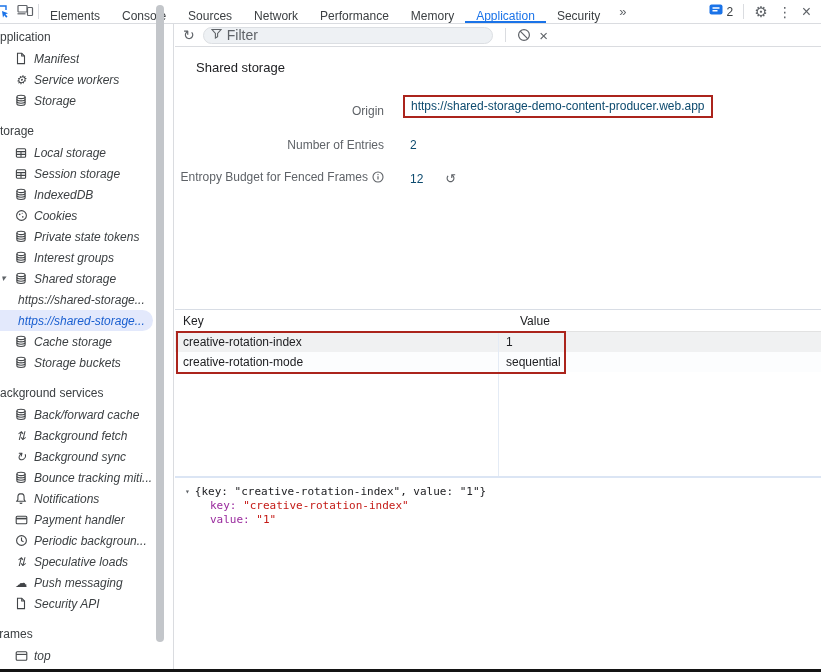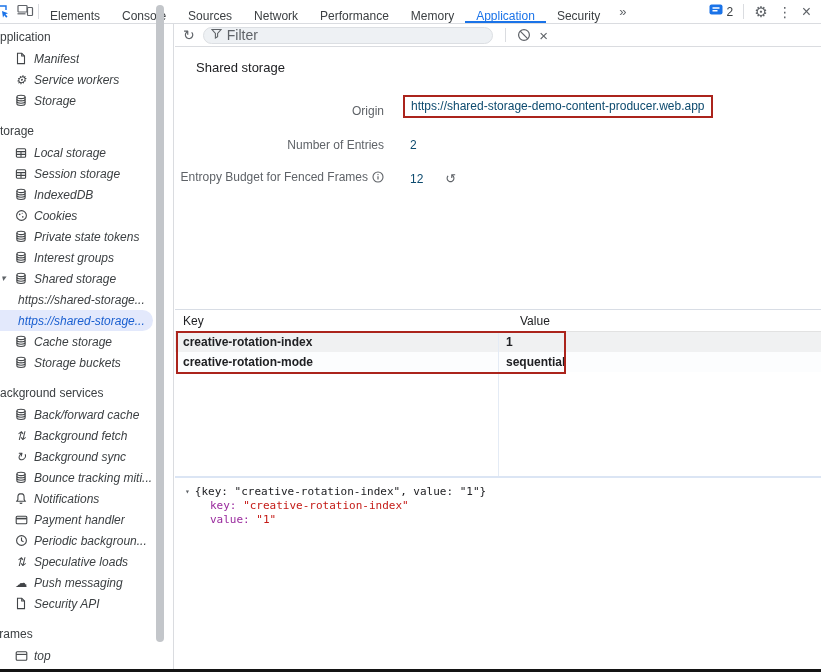--- a/index.html
+++ b/index.html
@@ -63,21 +63,21 @@
   .field-value.annotated { margin-left:6px; border:2px solid #ab241c; padding:2px 6px 3px 6px; }
   .reset-ico { margin-left:9px; color:#5f6368; font-size:13px; }
 
   
   .datagrid { position:absolute; top:261px; left:0; right:0; height:169px;
     border-top:1px solid #d8dde5; border-bottom:2px solid #dbe5f4; background:#fff; }
   .dg-vline { position:absolute; left:323px; top:22px; bottom:0; width:1px; background:#e4ebf5; }
   .dg-header { height:22px; display:flex; align-items:center; border-bottom:1px solid #e2e2e2;gap:14px; }
   .dg-col-key { width:323px; padding-left:8px; flex:none; }
   .dg-col-val { padding-left:8px; }
-  .dg-row { height:20px; display:flex; align-items:center;font-weight:bold; }
+  .dg-row { height:20px; display:flex; align-items:center; }
   .dg-row.r0 { background:#f0f1f2; }
   .dg-row.r1 { background:#fcfdfe; }
   .dg-rows-redbox { position:absolute; left:1px; top:21px; width:390px; height:43px;
     border:2px solid #ab241c; pointer-events:none; }
 
   
   .preview { position:absolute; top:430px; left:0; right:0; bottom:3px;
     padding:7px 0 0 10px; font-family:"DejaVu Sans Mono", monospace; font-size:11px;
     line-height:14px; background:#fff; }
   .pv-summary { color:#202124; }

